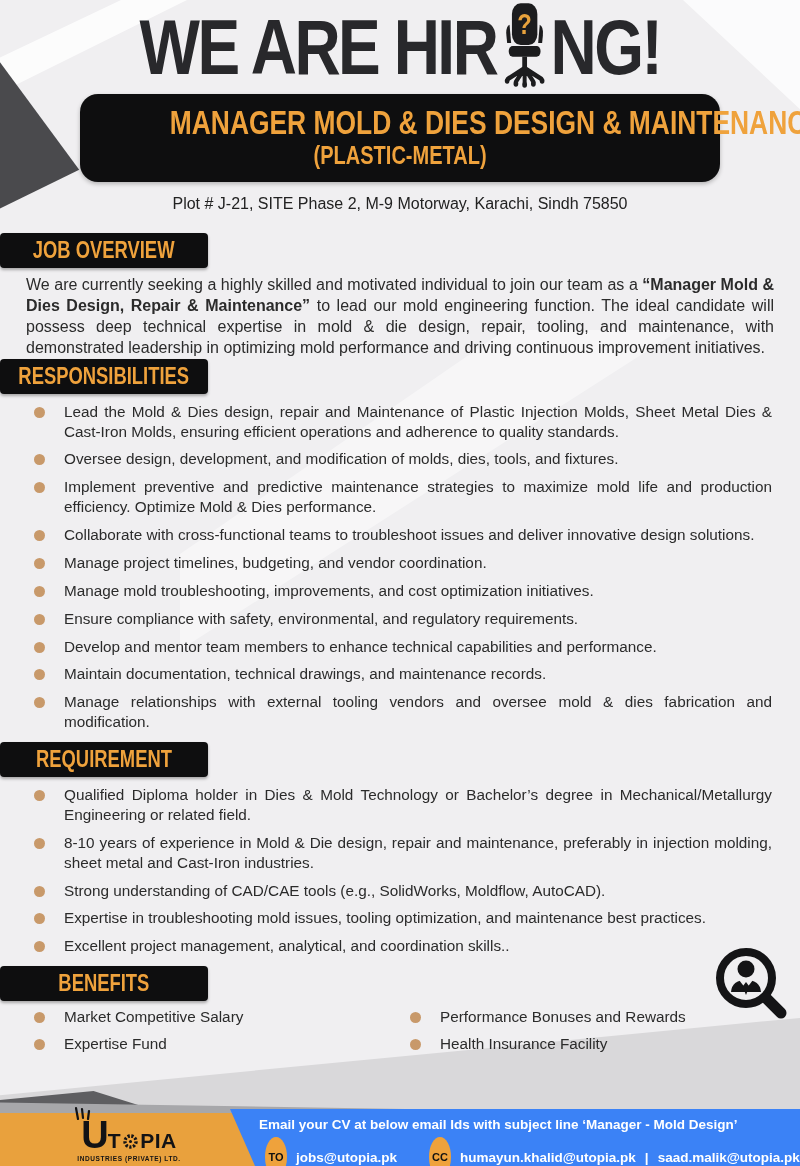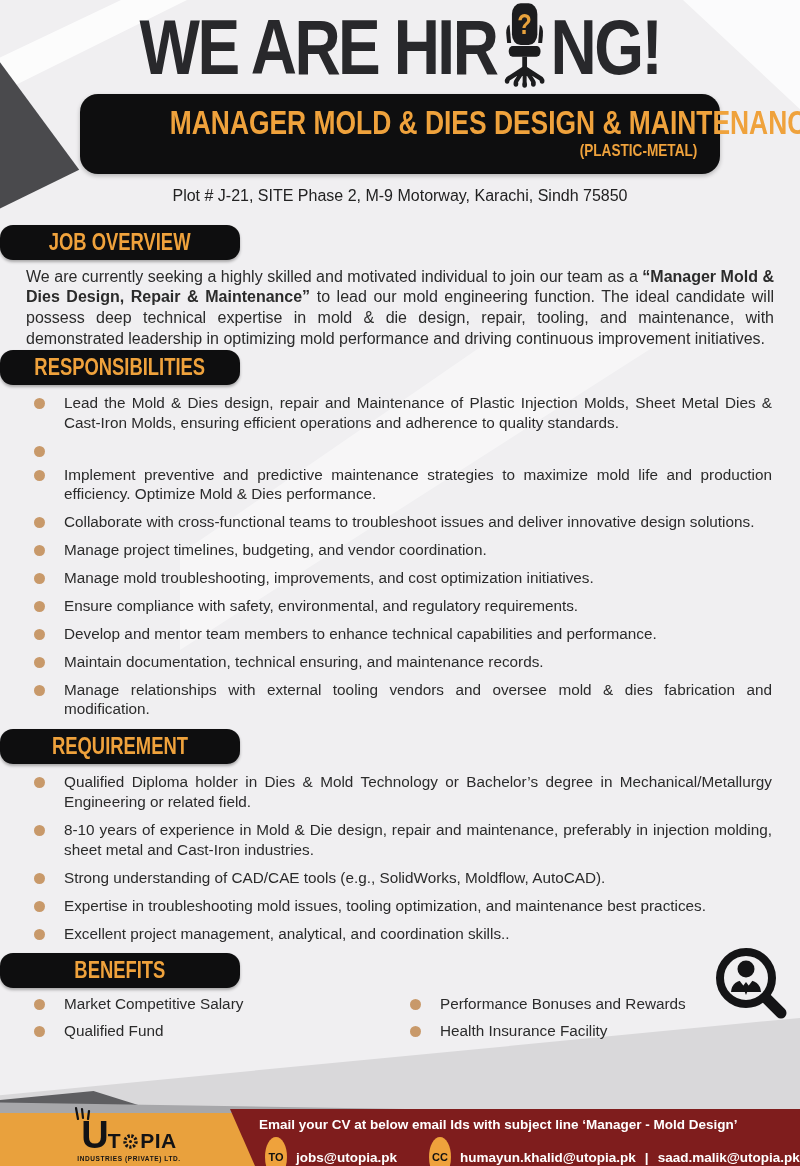--- a/index.html
+++ b/index.html
@@ -40,29 +40,29 @@
   }
   .chair-wrap{margin:0 1px -8px 3px;}
 
   
   .job-banner{
     margin:10px 80px 0 80px;background:#0e0e0f;border-radius:18px;
     padding:10px 8px 13px 8px;text-align:center;
     box-shadow:0 2px 4px rgba(0,0,0,.25);
   }
   .job-banner .line1{font-size:33px;font-weight:800;color:#efa23c;line-height:1.15;}
-  .job-banner .line2{font-size:17px;font-weight:800;color:#efa23c;line-height:1.1;text-align:right;}
+  .job-banner .line2{font-size:25px;font-weight:800;color:#efa23c;line-height:1.1;}
 
   
   .location{margin-top:13px;text-align:center;font-size:16px;color:#222;}
   .location div{margin-bottom:11px;}
 
   
   .pill{
-    width:240px;height:35px;background:#0e0e0f;border-radius:13px;
+    width:208px;height:35px;background:#0e0e0f;border-radius:4px;
     display:flex;align-items:center;justify-content:center;
     box-shadow:0 2px 3px rgba(0,0,0,.3);
   }
   .pill span{font-size:23px;font-weight:800;color:#efa23c;}
 
   
   .overview-p{
     margin:7px 26px 0 26px;font-size:16px;line-height:1.3;text-align:justify;color:#2b2b2b;
   }
   .blist{list-style:none;margin:8px 0 0 0;padding:0 28px 0 34px;}
@@ -77,21 +77,21 @@
 
   
   .search-person{position:absolute;right:4px;top:940px;z-index:2;}
 
   
   .footer-orange{
     position:absolute;left:0;bottom:0;width:258px;height:53px;background:#e9a13d;z-index:2;
     display:flex;align-items:center;justify-content:center;
   }
   .footer-black{
-    position:absolute;left:225px;bottom:0;width:575px;height:57px;background:#7f1d1d;z-index:3;
+    position:absolute;left:225px;bottom:0;width:575px;height:57px;background:#3b82f6;z-index:3;
     clip-path:polygon(5px 0,100% 0,100% 100%,30px 100%);
     padding:0;box-sizing:border-box;color:#fff;
   }
   .footer-instruction{margin:8px 0 0 34px;font-size:13.5px;font-weight:700;}
   .footer-emails{display:flex;align-items:center;gap:9px;margin:5px 0 0 40px;font-size:13.5px;font-weight:700;}
   .badge{
     width:22px;height:40px;border-radius:50%;background:#efa23c;color:#111;
     display:flex;align-items:center;justify-content:center;font-size:11px;font-weight:800;flex:0 0 auto;
   }
   .gap{width:14px;}
@@ -157,20 +157,21 @@
   <div class="pill mt16">
     <span class="condensed">RESPONSIBILITIES</span>
   </div>
   <ul class="blist">
     <li>
         <span class="dot"></span>
         <span>Lead the Mold &amp; Dies design, repair and Maintenance of Plastic Injection Molds, Sheet Metal Dies &amp; Cast-Iron Molds, ensuring efficient operations and adherence to quality standards.</span>
       </li>
     <li>
         <span class="dot"></span>
+        <span>Oversee design, development, and modification of molds, dies, tools, and fixtures.</span>
       </li>
     <li>
         <span class="dot"></span>
         <span>Implement preventive and predictive maintenance strategies to maximize mold life and production efficiency. Optimize Mold &amp; Dies performance.</span>
       </li>
     <li>
         <span class="dot"></span>
         <span>Collaborate with cross-functional teams to troubleshoot issues and deliver innovative design solutions.</span>
       </li>
     <li>
@@ -184,21 +185,21 @@
     <li>
         <span class="dot"></span>
         <span>Ensure compliance with safety, environmental, and regulatory requirements.</span>
       </li>
     <li>
         <span class="dot"></span>
         <span>Develop and mentor team members to enhance technical capabilities and performance.</span>
       </li>
     <li>
         <span class="dot"></span>
-        <span>Maintain documentation, technical ensuring, and maintenance records.</span>
+        <span>Maintain documentation, technical drawings, and maintenance records.</span>
       </li>
     <li>
         <span class="dot"></span>
         <span>Manage relationships with external tooling vendors and oversee mold &amp; dies fabrication and modification.</span>
       </li>
   </ul>
 
   <div class="pill mt10">
     <span class="condensed">REQUIREMENT</span>
   </div>
@@ -229,21 +230,21 @@
     <span class="condensed">BENEFITS</span>
   </div>
   <div class="benefit-grid">
     <ul class="blist">
       <li>
           <span class="dot"></span>
           <span>Market Competitive Salary</span>
         </li>
       <li>
           <span class="dot"></span>
-          <span>Qualified Fund</span>
+          <span>Expertise Fund</span>
         </li>
     </ul>
     <ul class="blist">
       <li>
           <span class="dot"></span>
           <span>Performance Bonuses and Rewards</span>
         </li>
       <li>
           <span class="dot"></span>
           <span>Health Insurance Facility</span>

